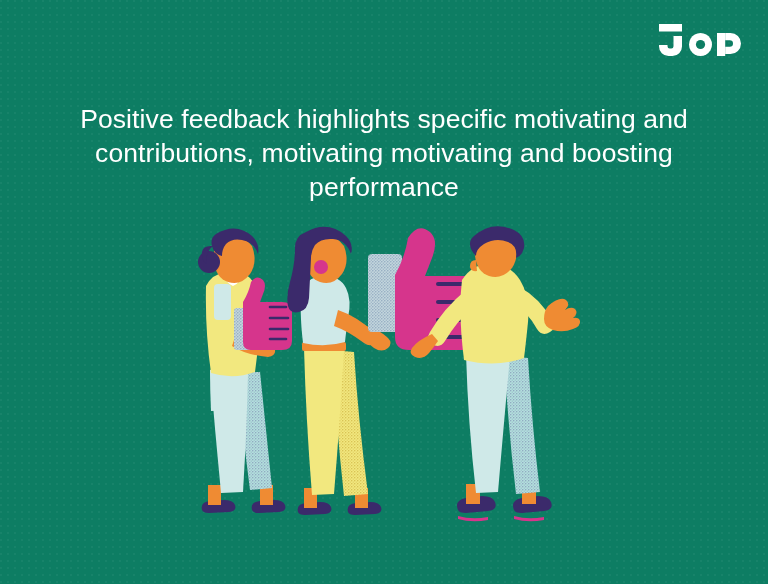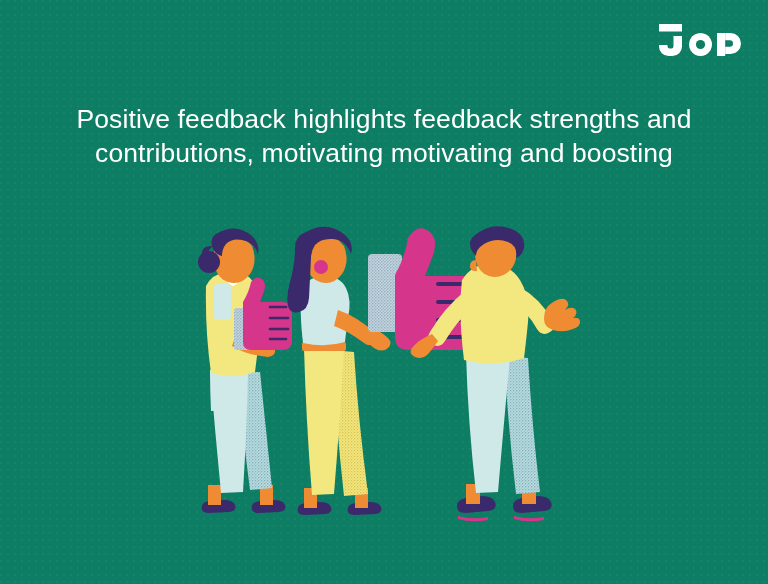--- a/index.html
+++ b/index.html
@@ -92,22 +92,23 @@
     </svg>
 
     <svg class="logo-letter" width="24" height="23" viewBox="0 0 24 23" style="margin-top:9px" aria-hidden="true">
       <rect x="0" y="0" width="8.2" height="23" fill="#ffffff"></rect>
       <path d="M8.2 0 h5.3 a10.5 10.5 0 0 1 0 21 h-5.3 v-7.3 h4.6
                a3.2 3.2 0 0 0 0 -6.4 h-4.6 z" fill="#ffffff"></path>
     </svg>
   </div>
 
   <div id="headline">
-    <span class="hl-line">Positive feedback highlights feedback strengths and</span>
+    <span class="hl-line">Positive feedback highlights specific motivating and</span>
     <span class="hl-line">contributions, motivating motivating and boosting</span>
+    <span class="hl-line">performance</span>
   </div>
 
   <div id="illustration">
     <svg width="420" height="312" viewBox="0 0 420 312" aria-hidden="true">
       <defs>
         <pattern id="grainBlue" width="3" height="3" patternUnits="userSpaceOnUse">
           <rect width="3" height="3" fill="#b3e0de"></rect>
           <circle cx="0.7" cy="0.7" r="0.75" fill="#8fa8bf"></circle>
           <circle cx="2.2" cy="2.1" r="0.55" fill="#8fa8bf"></circle>
         </pattern>

